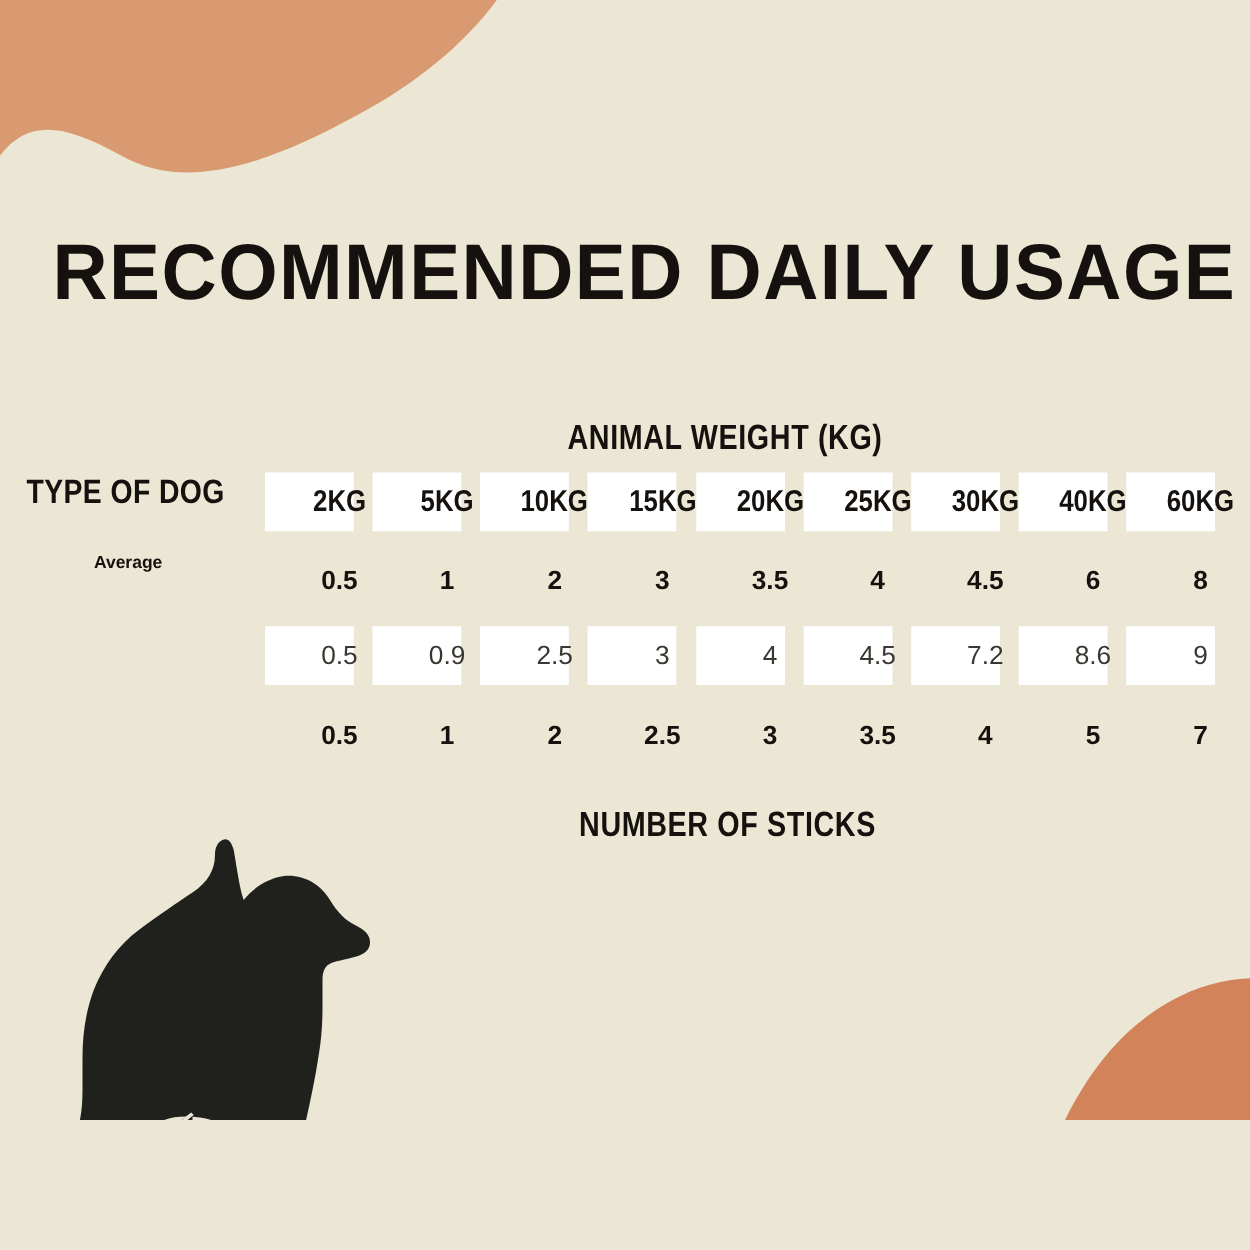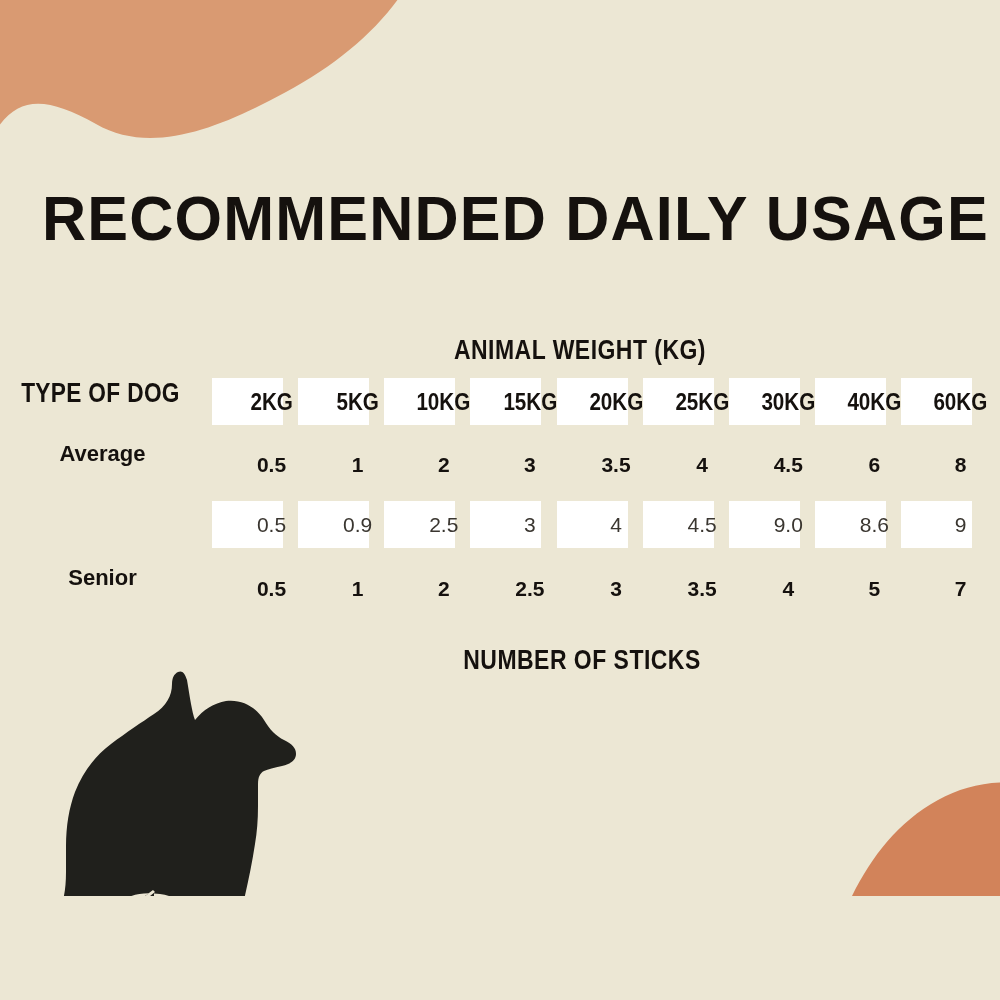--- a/index.html
+++ b/index.html
@@ -79,21 +79,21 @@
   #row-header { height: 63px; }
   #row-0 { height: 60px; }
   #row-1 { height: 64px; }
   #row-2 { height: 60px; }
 
   .row-label {
     position: absolute;
     left: 0;
     width: 205px;
     text-align: center;
-    font-size: 22px;
+    font-size: 14px;
     font-weight: 700;
     color: #15110e;
   }
   #label-head {
     font-family: "Liberation Sans Narrow", "Liberation Sans", sans-serif;
     font-size: 27px;
     letter-spacing: 0.4px;
     transform: scaleX(0.84);
     left: -2px;
   }
@@ -243,33 +243,32 @@
             <div class="cell boxed">
               <span class="cell-light">3</span>
             </div>
             <div class="cell boxed">
               <span class="cell-light">4</span>
             </div>
             <div class="cell boxed">
               <span class="cell-light">4.5</span>
             </div>
             <div class="cell boxed">
-              <span class="cell-light">9.0</span>
+              <span class="cell-light">7.2</span>
             </div>
             <div class="cell boxed">
               <span class="cell-light">8.6</span>
             </div>
             <div class="cell boxed">
               <span class="cell-light">9</span>
             </div>
           </div>
       </div>
 
       <div class="row" id="row-2">
-        <div class="row-label">Senior</div>
         <div class="cells" id="cells-2">
             <div class="cell">
               <span class="cell-bold">0.5</span>
             </div>
             <div class="cell">
               <span class="cell-bold">1</span>
             </div>
             <div class="cell">
               <span class="cell-bold">2</span>
             </div>

